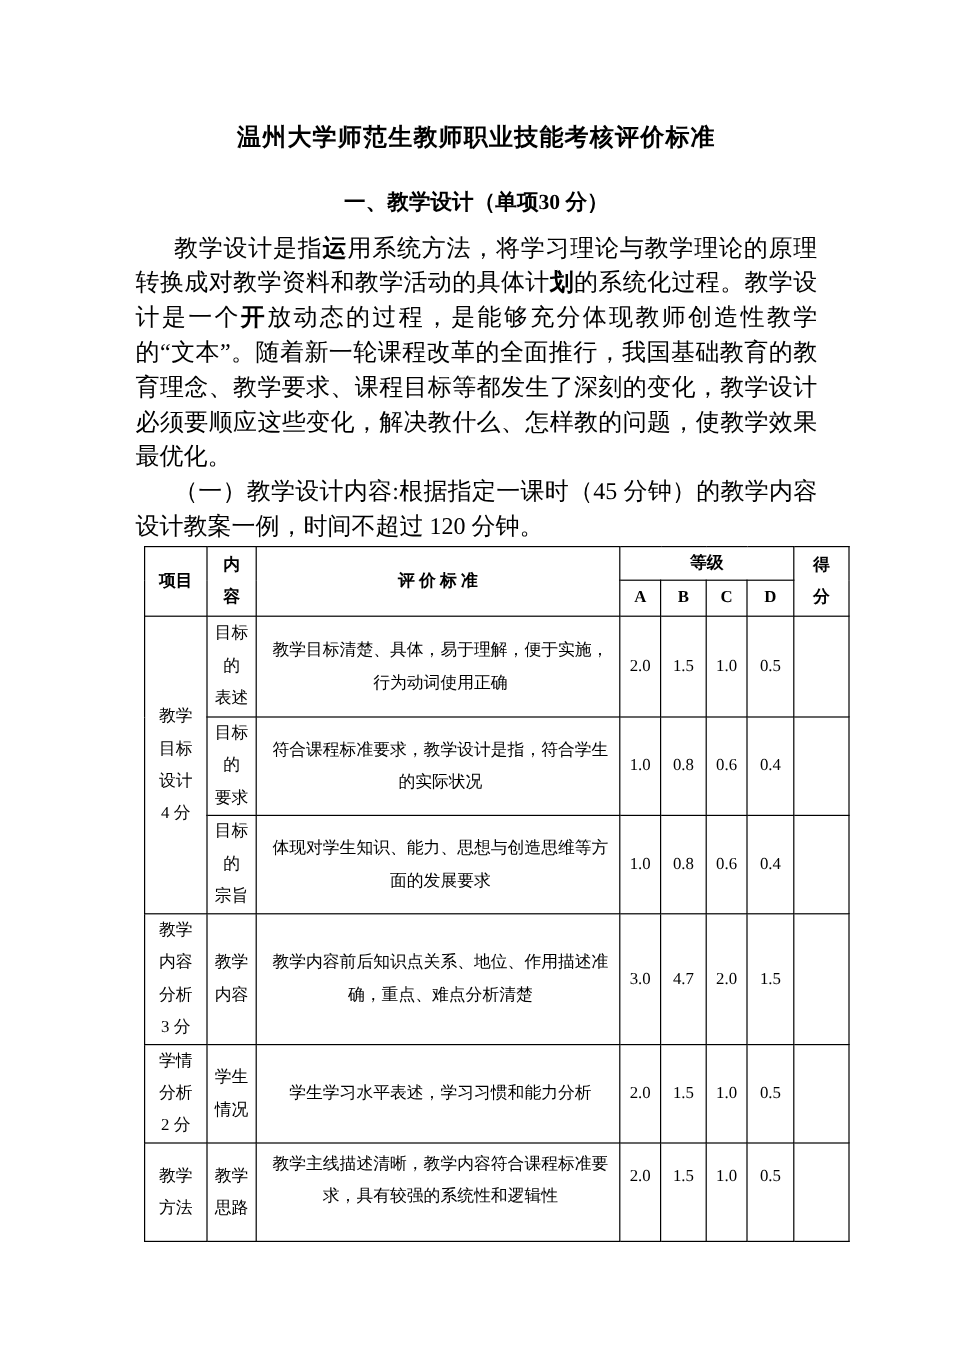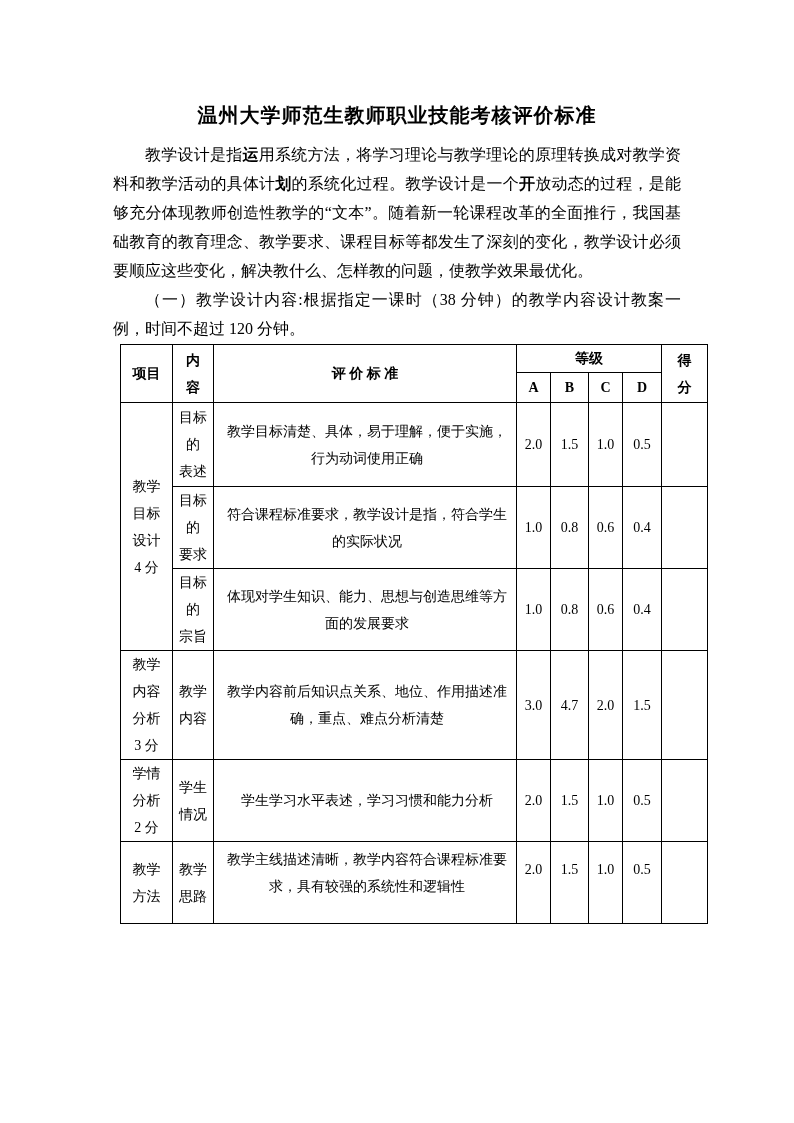--- a/index.html
+++ b/index.html
@@ -19,21 +19,21 @@
     font-size:20px; font-weight:bold;
     text-align:center; line-height:24px;
     letter-spacing:1px;
   }
   .heading {
     font-size:18px; font-weight:bold;
     text-align:center; line-height:24px;
     margin-top:29px;
   }
   .body-text {
-    font-size:16px; line-height:29px;
+    font-size:20px; line-height:29px;
     text-align:justify;
   }
   .first-para { margin-top:13px; }
   .indent { text-indent:32px; }
   .b { font-weight:bold; }
 
   table.eval {
     border-collapse:collapse;
     table-layout:fixed;
     width:587px;
@@ -66,24 +66,25 @@
   tr.r6 td.criteria { vertical-align:top; padding-top:4px;font-family:Liberation Serif, serif; }
   tr.r6 td.grade { vertical-align:top; padding-top:14px; }
 </style>
 </head>
 <body>
 
 <div class="page">
 
   <div class="title">温州大学师范生教师职业技能考核评价标准</div>
 
+  <div class="heading">一、教学设计（单项30 分）</div>
 
   <p class="body-text indent first-para"><span>教学设计是指</span><span class="b">运</span><span>用系统方法，将学习理论与教学理论的原理转换成对教学资料和教学活动的具体计</span><span class="b">划</span><span>的系统化过程。教学设计是一个</span><span class="b">开</span><span>放动态的过程，是能够充分体现教师创造性教学的“文本”。随着新一轮课程改革的全面推行，我国基础教育的教育理念、教学要求、课程目标等都发生了深刻的变化，教学设计必须要顺应这些变化，解决教什么、怎样教的问题，使教学效果最优化。</span></p>
 
-  <p class="body-text indent">（一）教学设计内容:根据指定一课时（38 分钟）的教学内容设计教案一例，时间不超过 120 分钟。</p>
+  <p class="body-text indent">（一）教学设计内容:根据指定一课时（45 分钟）的教学内容设计教案一例，时间不超过 120 分钟。</p>
 
 
   <table class="eval">
     <colgroup>
       <col style="width:52px">
       <col style="width:41px">
       <col style="width:303px">
       <col style="width:34px">
       <col style="width:38px">
       <col style="width:34px">

